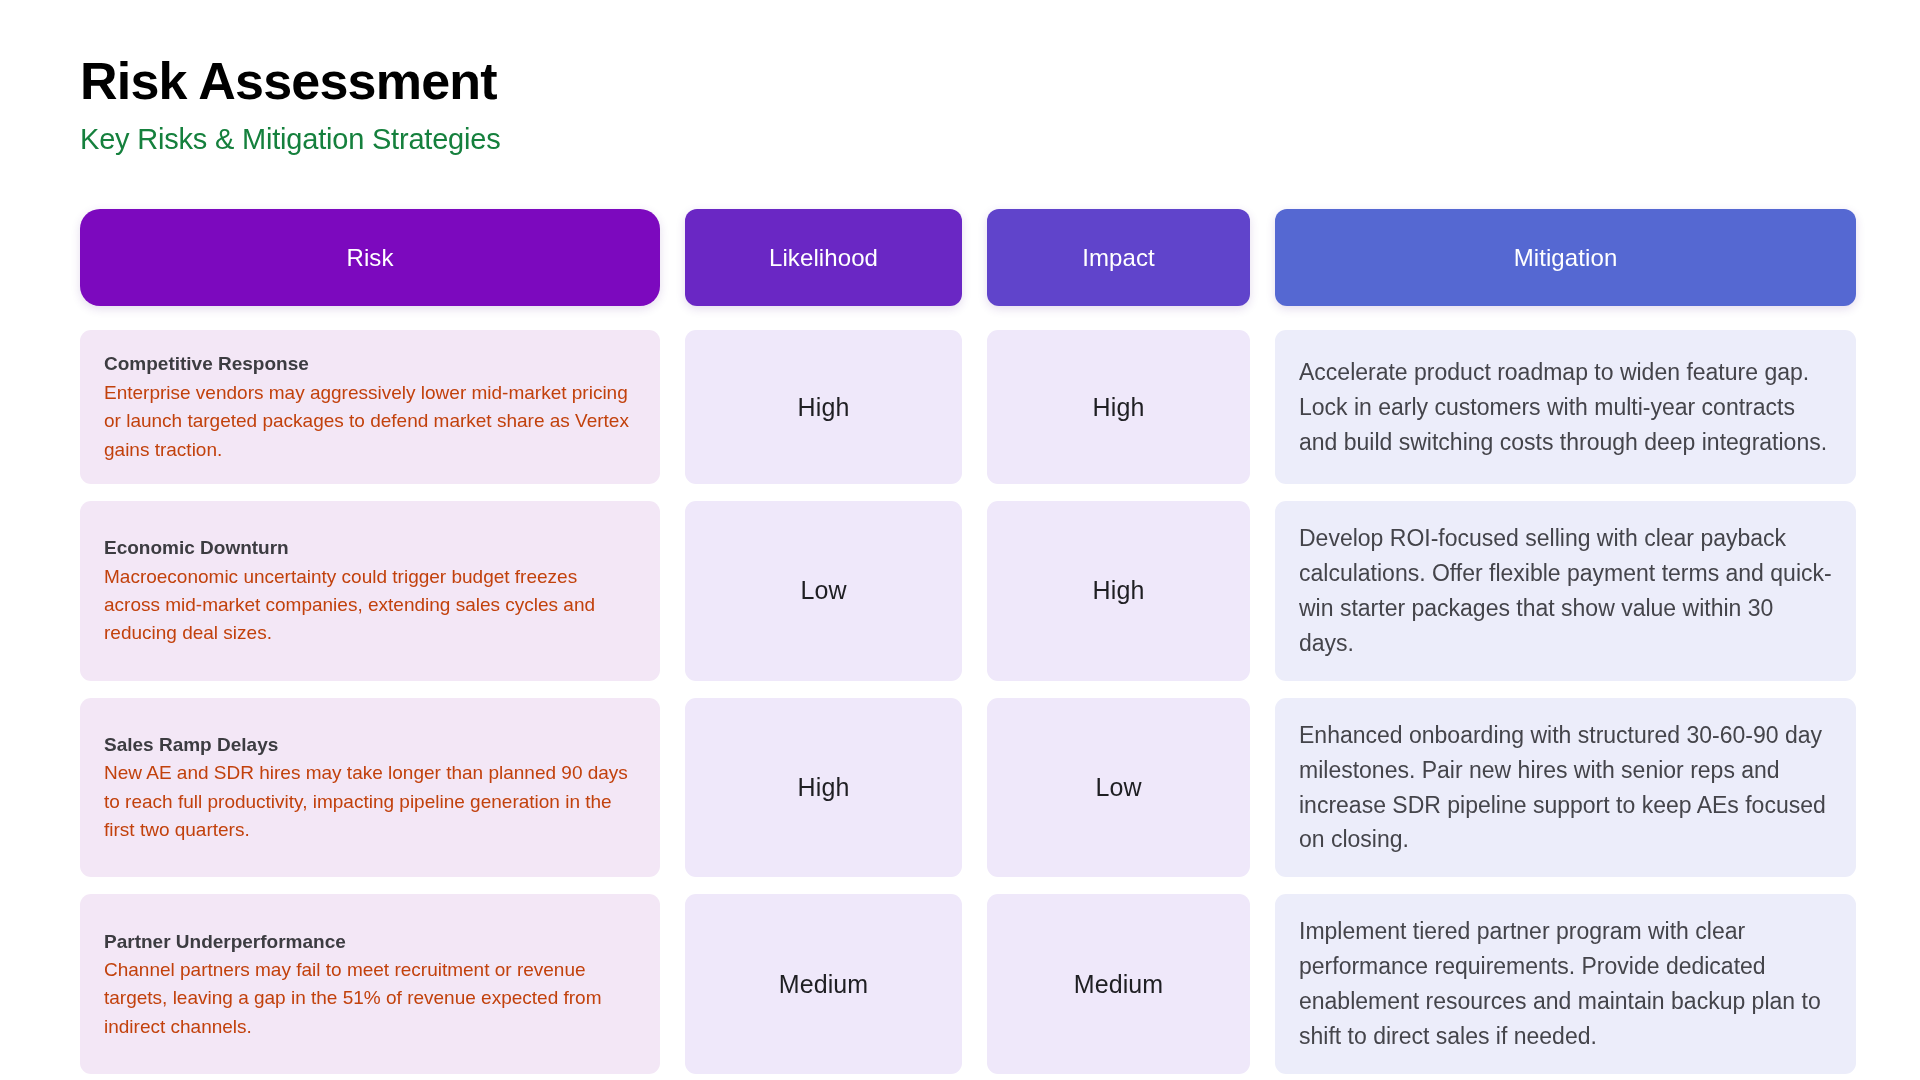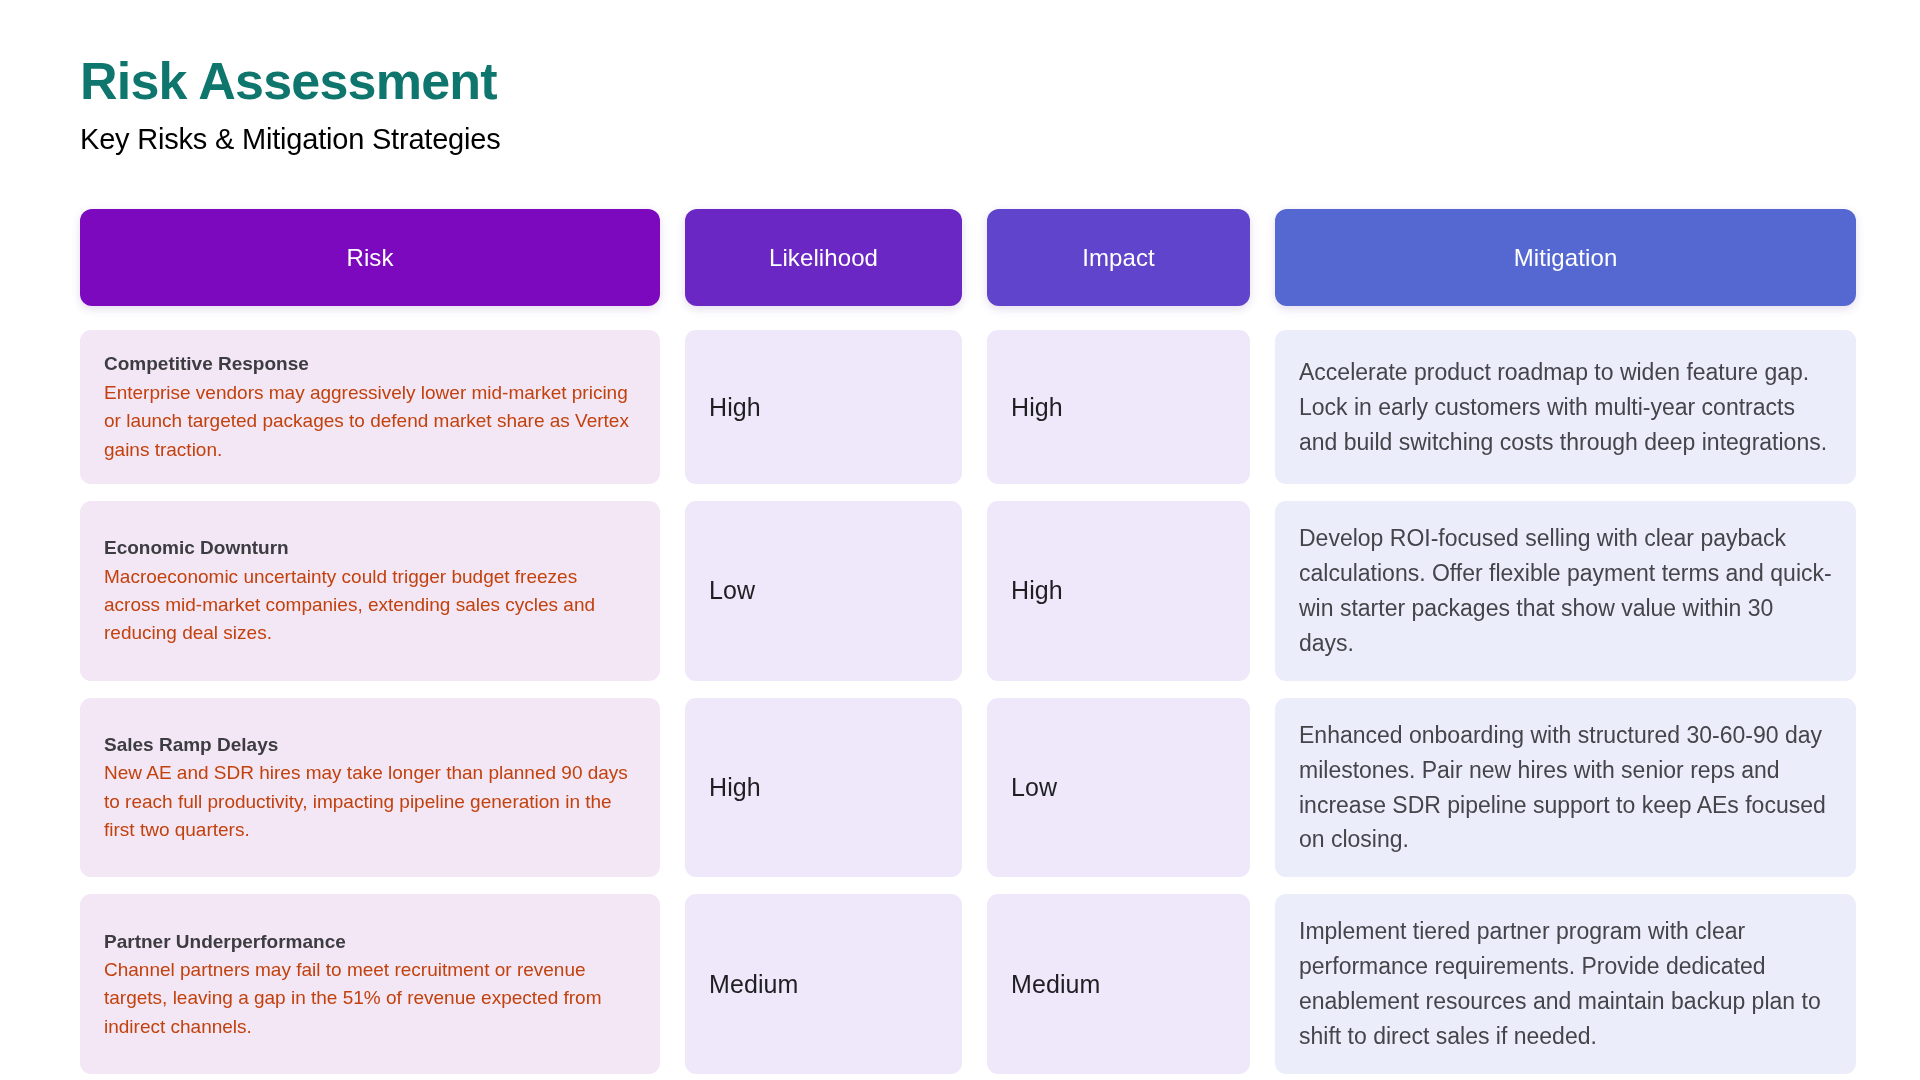--- a/index.html
+++ b/index.html
@@ -20,29 +20,29 @@
     background: #ffffff;
     padding: 52px 80px 0 80px;
   }
 
   
   .page-header { margin-bottom: 34px; }
 
   .page-title {
     font-size: 52px;
     font-weight: 700;
-    color: #0f766e;
+    color: #000000;
     letter-spacing: -0.8px;
     line-height: 1.12;
   }
 
   .page-subtitle {
     font-size: 29px;
     font-weight: 400;
-    color: #000000;
+    color: #15803d;
     letter-spacing: -0.2px;
     line-height: 1.35;
     margin-top: 10px;
   }
 
   
   .risk-table {
     width: 1786px;
     margin-top: 50px;
   }
@@ -74,21 +74,21 @@
   .cell {
     border-radius: 11px;
     min-height: 118px;
     padding: 20px 24px;
     display: flex;
     flex-direction: column;
     justify-content: center;
   }
 
   .cell.risk-cell   { background: #f3e7f6; }
-  .cell.level-cell  { background: #efe8fa; align-items: flex-start; }
+  .cell.level-cell  { background: #efe8fa; align-items: center; }
   .cell.mitig-cell  { background: #ecedfa; }
 
   .risk-name {
     font-size: 19px;
     font-weight: 700;
     color: #3c3c41;
     line-height: 1.45;
     margin-bottom: 1px;
   }
 
@@ -119,21 +119,21 @@
 <div class="slide">
 
   <div class="page-header">
     <div class="page-title">Risk Assessment</div>
     <div class="page-subtitle">Key Risks &amp; Mitigation Strategies</div>
   </div>
 
   <div class="risk-table">
 
     <div class="grid-row header-row">
-      <div class="head-cell" style="background: rgb(124, 9, 190);">Risk</div>
+      <div class="head-cell" style="background: rgb(124, 9, 190); border-radius: 20px;">Risk</div>
       <div class="head-cell" style="background: rgb(106, 39, 196);">Likelihood</div>
       <div class="head-cell" style="background: rgb(96, 68, 203);">Impact</div>
       <div class="head-cell" style="background: rgb(85, 104, 210);">Mitigation</div>
     </div>
 
     <div class="grid-row">
       <div class="cell risk-cell">
         <div class="risk-name">Competitive Response</div>
         <div class="risk-desc">Enterprise vendors may aggressively lower mid-market pricing or launch targeted packages to defend market share as Vertex gains traction.</div>
       </div>

